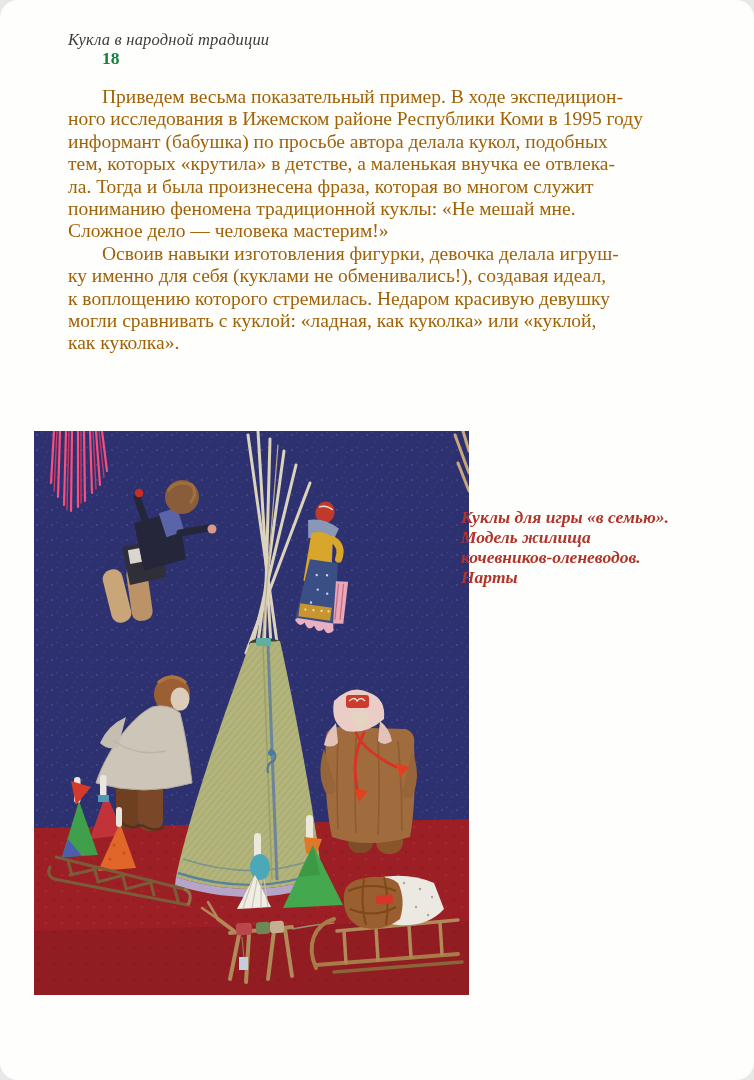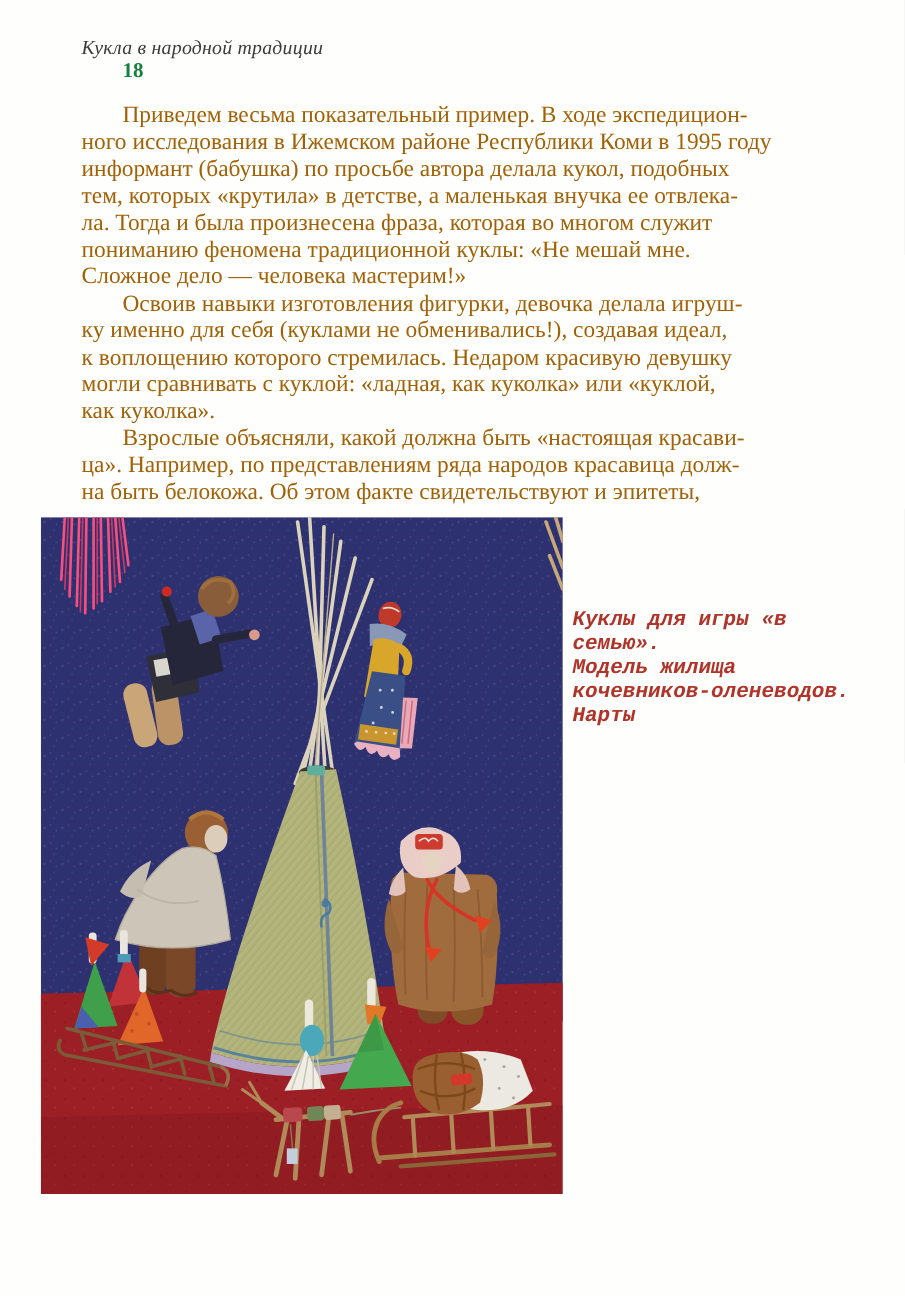--- a/index.html
+++ b/index.html
@@ -4,20 +4,21 @@
 <style>
   html,body{margin:0;padding:0;background:#e8e8e8;}
   .page{
     position:relative;
     width:754px;height:1080px;
     background:#fefefc;
     font-family:"Liberation Serif","DejaVu Serif",serif;
     color:#232323;
     overflow:hidden;
     margin:0 auto;
+    border-radius:18px;
   }
   .running-header{
     position:absolute;left:68px;top:30px;
     font-style:italic;font-size:16.5px;color:#3b3b3b;
     letter-spacing:.2px;
   }
   .page-number{
     position:absolute;left:102px;top:48px;
     font-weight:bold;font-size:17.5px;color:#15803d;
   }
@@ -27,21 +28,21 @@
   }
   .para{
     margin:0;white-space:pre-line;text-indent:34px;
   }
   .photo{
     position:absolute;left:34px;top:431px;width:435px;height:564px;
     margin:0;padding:0;line-height:0;
   }
   .photo svg{display:block;}
   .caption{
-    position:absolute;left:477px;top:507px;width:255px;font-family:Liberation Mono, monospace;
+    position:absolute;left:461px;top:507px;width:255px;
   }
   .caption-title{
     font-weight:bold;font-style:italic;
     font-size:17.5px;line-height:20px;color:#b0342a;
     white-space:pre-line;
   }
   .caption-sub{margin-top:6px;padding-left:36px;}
   .caption-peoples{
     font-weight:bold;font-size:15.5px;line-height:18px;color:#1c1c1c;
   }
@@ -64,23 +65,20 @@
 информант (бабушка) по просьбе автора делала кукол, подобных
 тем, которых «крутила» в детстве, а маленькая внучка ее отвлека-
 ла. Тогда и была произнесена фраза, которая во многом служит
 пониманию феномена традиционной куклы: «Не мешай мне.
 Сложное дело — человека мастерим!»</p>
     <p class="para">Освоив навыки изготовления фигурки, девочка делала игруш-
 ку именно для себя (куклами не обменивались!), создавая идеал,
 к воплощению которого стремилась. Недаром красивую девушку
 могли сравнивать с куклой: «ладная, как куколка» или «куклой,
 как куколка».</p>
-    <p class="para">Взрослые объясняли, какой должна быть «настоящая красави-
-ца». Например, по представлениям ряда народов красавица долж-
-на быть белокожа. Об этом факте свидетельствуют и эпитеты,</p>
   </div>
 
   <figure class="photo">
     <svg width="435" height="564" viewBox="0 0 435 564" xmlns="http://www.w3.org/2000/svg">
       <defs>
         <pattern id="feltBlue" width="15" height="15" patternUnits="userSpaceOnUse">
           <circle cx="3" cy="4" r="0.9" fill="#5c60a6"></circle>
           <circle cx="11" cy="11" r="0.8" fill="#474b90"></circle>
           <circle cx="8" cy="1.5" r="0.7" fill="#8a4a72"></circle>
           <circle cx="13" cy="6" r="0.6" fill="#6b6fb4"></circle>

